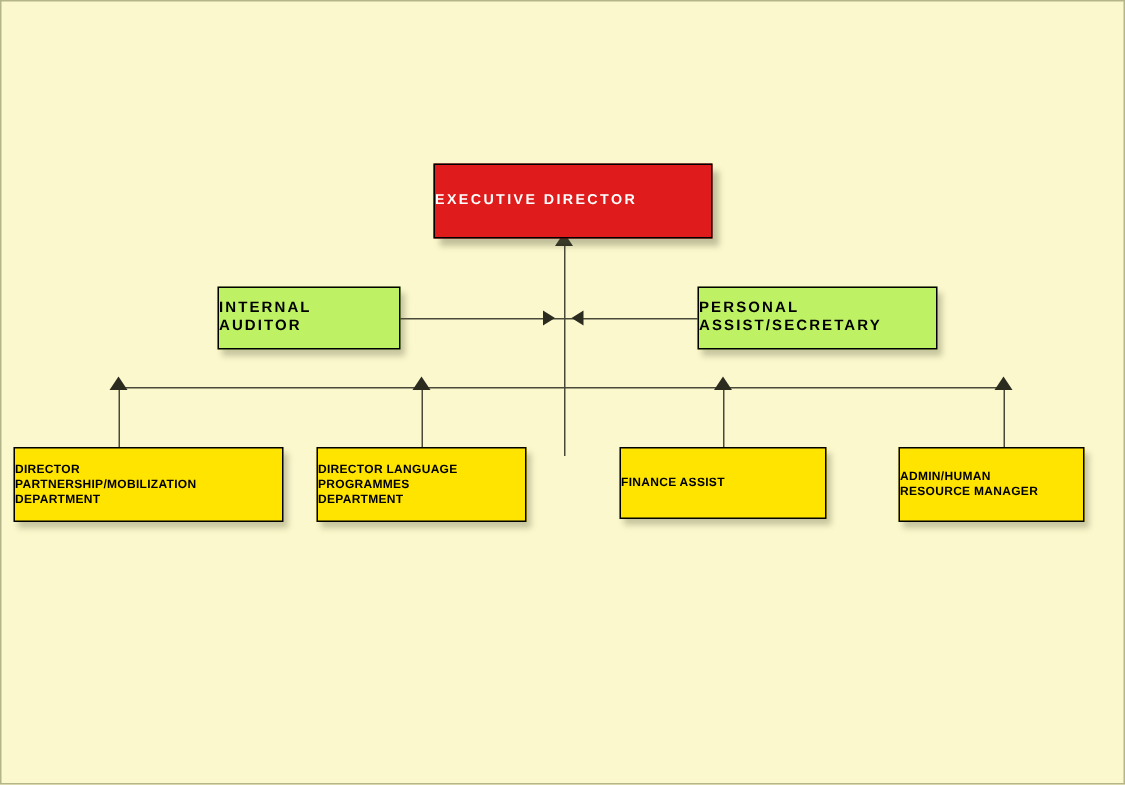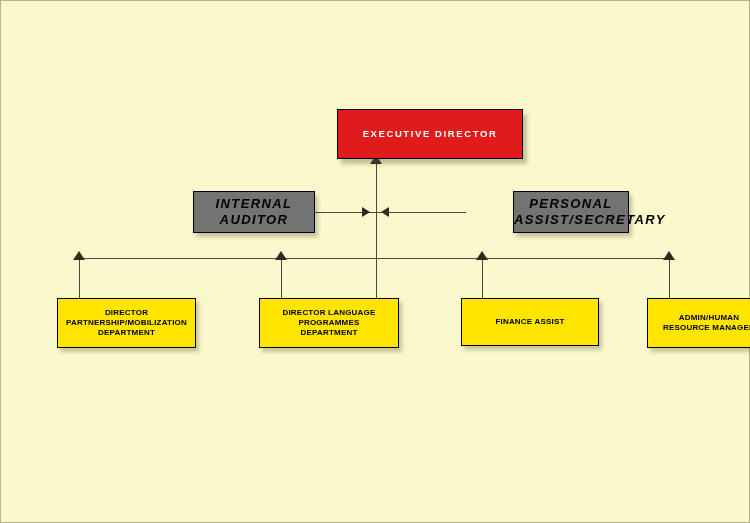--- a/index.html
+++ b/index.html
@@ -20,46 +20,44 @@
     box-sizing: border-box;
     border: 1px solid #b5b58a;
     background: #fbf8cd;
   }
   .node {
     position: absolute;
     box-sizing: border-box;
     display: flex;
     align-items: center;
     justify-content: center;
-    text-align: center;
+    text-align: left;
     border: 1px solid #000;
     color: #000;
     font-weight: bold;
     line-height: 1.25;
     z-index: 3;
-    margin-left: 48px;
   }
   .node .node-label {
     display: block;
     width: 100%;
     white-space: pre-line;
   }
   .node-exec {
     background: #e01b1b;
     color: #ffffff;
     font-size: 9.5px;
     letter-spacing: 1.6px;
     box-shadow: 4px 5px 4px rgba(90,90,60,0.35);
   }
   .node-blue {
-    background: #737373;
-    font-size: 13px;
+    background: #bef264;
+    font-size: 10px;
     letter-spacing: 1.4px;
     box-shadow: 3px 4px 4px rgba(90,90,60,0.32);
-    font-style: italic;
   }
   .node-yellow {
     background: #ffe400;
     font-size: 8px;
     letter-spacing: 0.2px;
     box-shadow: 3px 4px 4px rgba(90,90,60,0.32);
   }
   .line {
     position: absolute;
     background: #4a4a3a;
@@ -119,26 +117,26 @@
 
   <div class="node node-exec" style="left:288px; top:108px; width:186px; height:50px;">
     <span class="node-label">EXECUTIVE DIRECTOR</span>
   </div>
 
   <div class="node node-blue" style="left:144px; top:190px; width:122px; height:42px;">
     <span class="node-label">INTERNAL
 AUDITOR</span>
   </div>
 
-  <div class="node node-blue" style="left:464px; top:190px; width:116px; height:42px;">
+  <div class="node node-blue" style="left:464px; top:190px; width:160px; height:42px;">
     <span class="node-label">PERSONAL
 ASSIST/SECRETARY</span>
   </div>
 
-  <div class="node node-yellow" style="left:8px; top:297px; width:139px; height:50px;">
+  <div class="node node-yellow" style="left:8px; top:297px; width:180px; height:50px;">
     <span class="node-label">DIRECTOR
 PARTNERSHIP/MOBILIZATION
 DEPARTMENT</span>
   </div>
 
   <div class="node node-yellow" style="left:210px; top:297px; width:140px; height:50px;">
     <span class="node-label">DIRECTOR LANGUAGE
 PROGRAMMES
 DEPARTMENT</span>
   </div>

